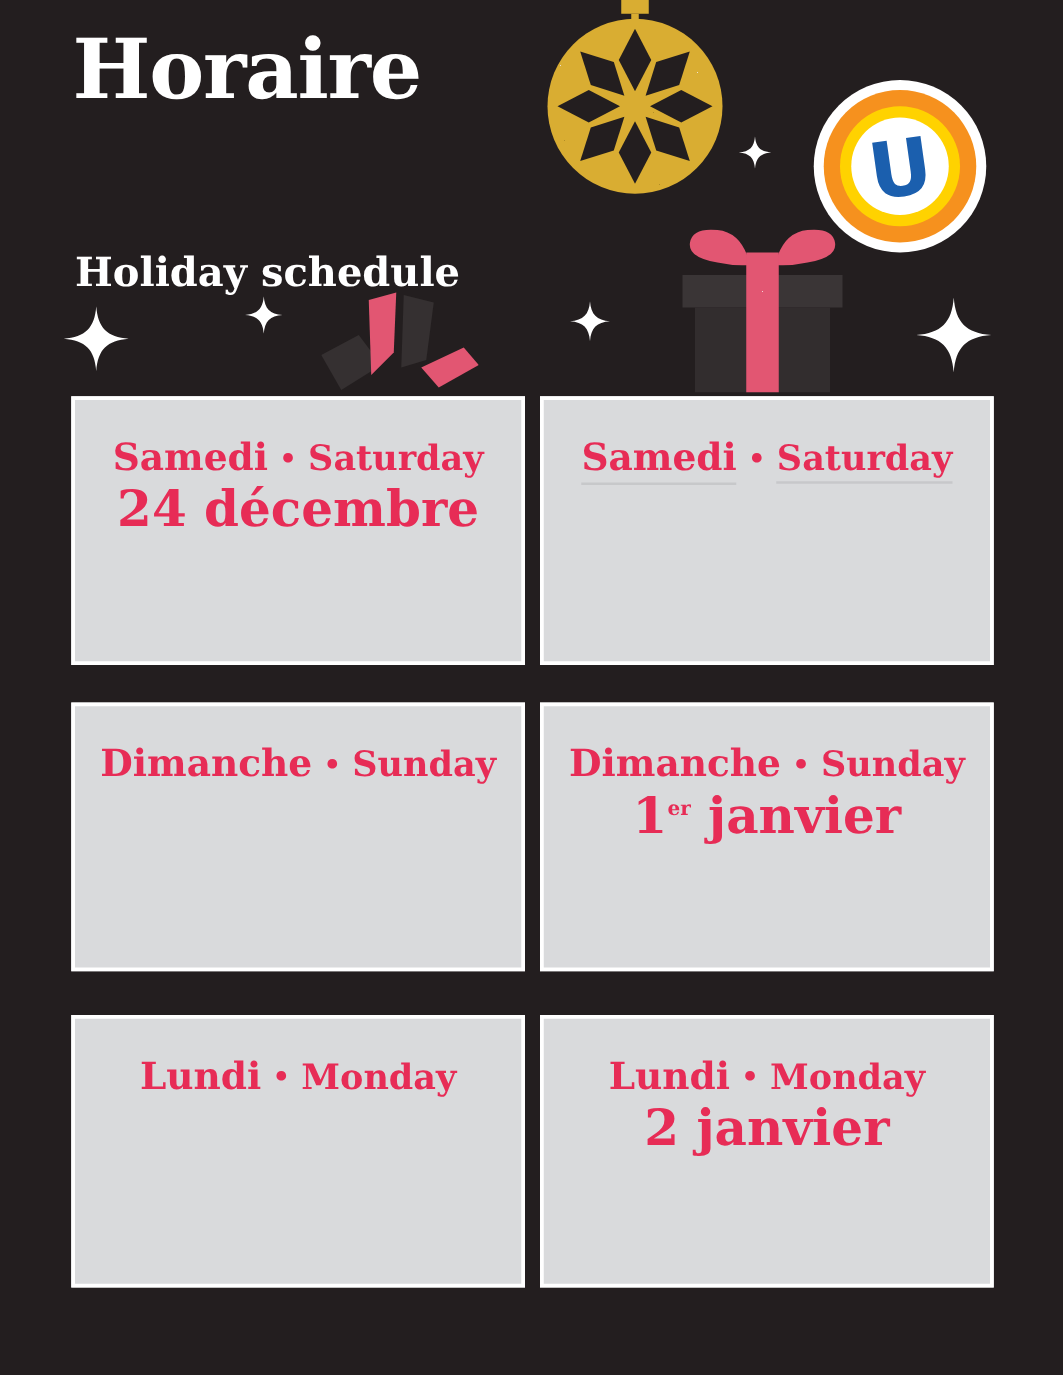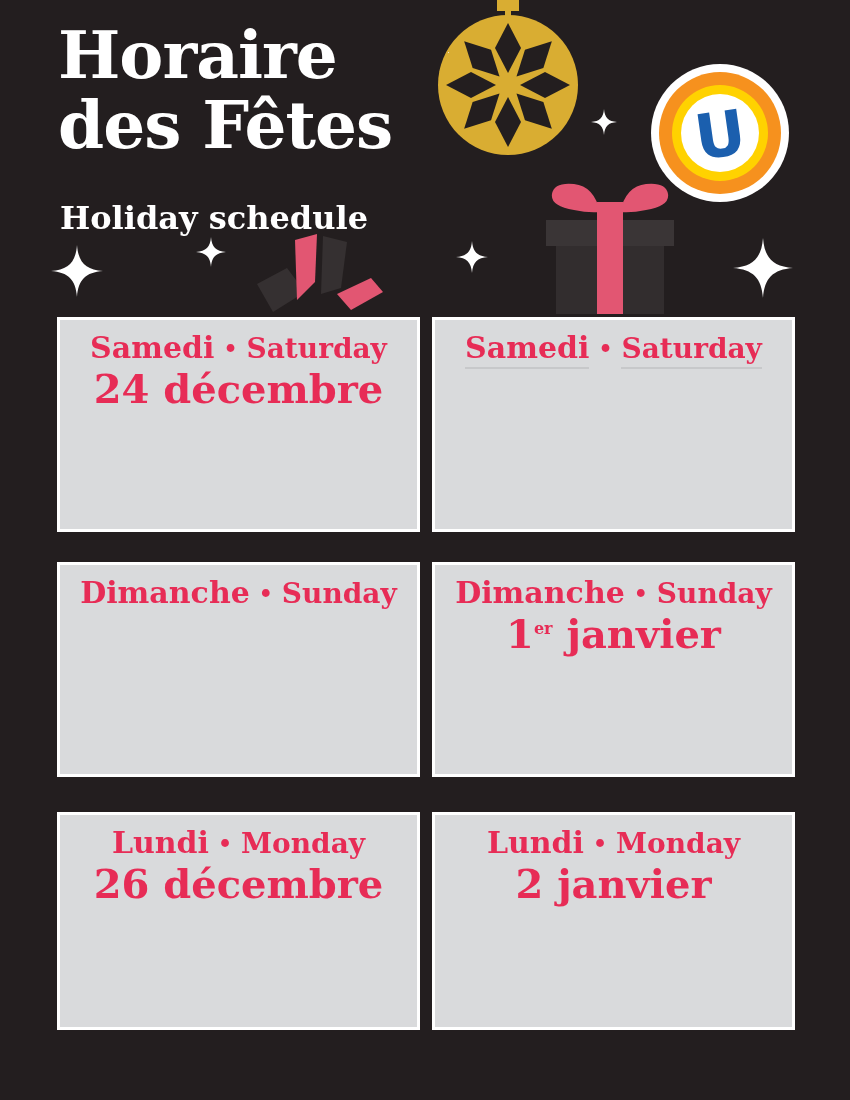--- a/index.html
+++ b/index.html
@@ -24,21 +24,21 @@
   }
 
   
   .deco{position:absolute;}
   .sparkle{position:absolute;}
 
   
   .card{
     position:absolute;width:363px;height:215px;box-sizing:border-box;
     background:#d9dadc;border:3px solid #ffffff;
-    text-align:center;padding-top:13px;
+    text-align:center;padding-top:32px;
   }
   .card.tall{height:218px;}
   .card-header{
     display:flex;justify-content:center;align-items:baseline;gap:9px;
     color:#e72c56;font-weight:bold;line-height:1;
   }
   .day-fr{font-size:30px;}
   .bullet{font-size:22px;position:relative;top:-2px;}
   .day-en{font-size:28px;}
   .u-line{border-bottom:2px solid #c7c8ca;padding-bottom:4px;}
@@ -79,21 +79,20 @@
         <feMerge>
             <feMergeNode in="SourceGraphic"></feMergeNode>
             <feMergeNode in="clipped"></feMergeNode>
           </feMerge>
       </filter>
     </defs>
   </svg>
 
   <div class="title">
     <div>Horaire</div>
-    <div>des Fêtes</div>
   </div>
   <div class="subtitle">Holiday schedule</div>
 
   <svg class="deco" style="left:433px;top:0" width="150" height="158" viewBox="0 0 150 158">
     <g fill="#d9ad33" filter="url(#glitter)">
       <rect x="64" y="0" width="22" height="11"></rect>
       <rect x="72" y="11" width="6" height="6"></rect>
       <circle cx="75" cy="85" r="70"></circle>
     </g>
     <g fill="#231e1f">
@@ -186,21 +185,20 @@
     </div>
     <div class="card-date"><span>1</span><span class="date-sup">er</span><span> janvier</span></div>
   </div>
 
   <div class="card tall" style="left:57px;top:812px">
     <div class="card-header">
       <span class="day-fr">Lundi</span>
       <span class="bullet">•</span>
       <span class="day-en">Monday</span>
     </div>
-    <div class="card-date"><span>26 décembre</span><span class="date-sup"></span><span></span></div>
   </div>
 
   <div class="card tall" style="left:432px;top:812px">
     <div class="card-header">
       <span class="day-fr">Lundi</span>
       <span class="bullet">•</span>
       <span class="day-en">Monday</span>
     </div>
     <div class="card-date"><span>2 janvier</span><span class="date-sup"></span><span></span></div>
   </div>

